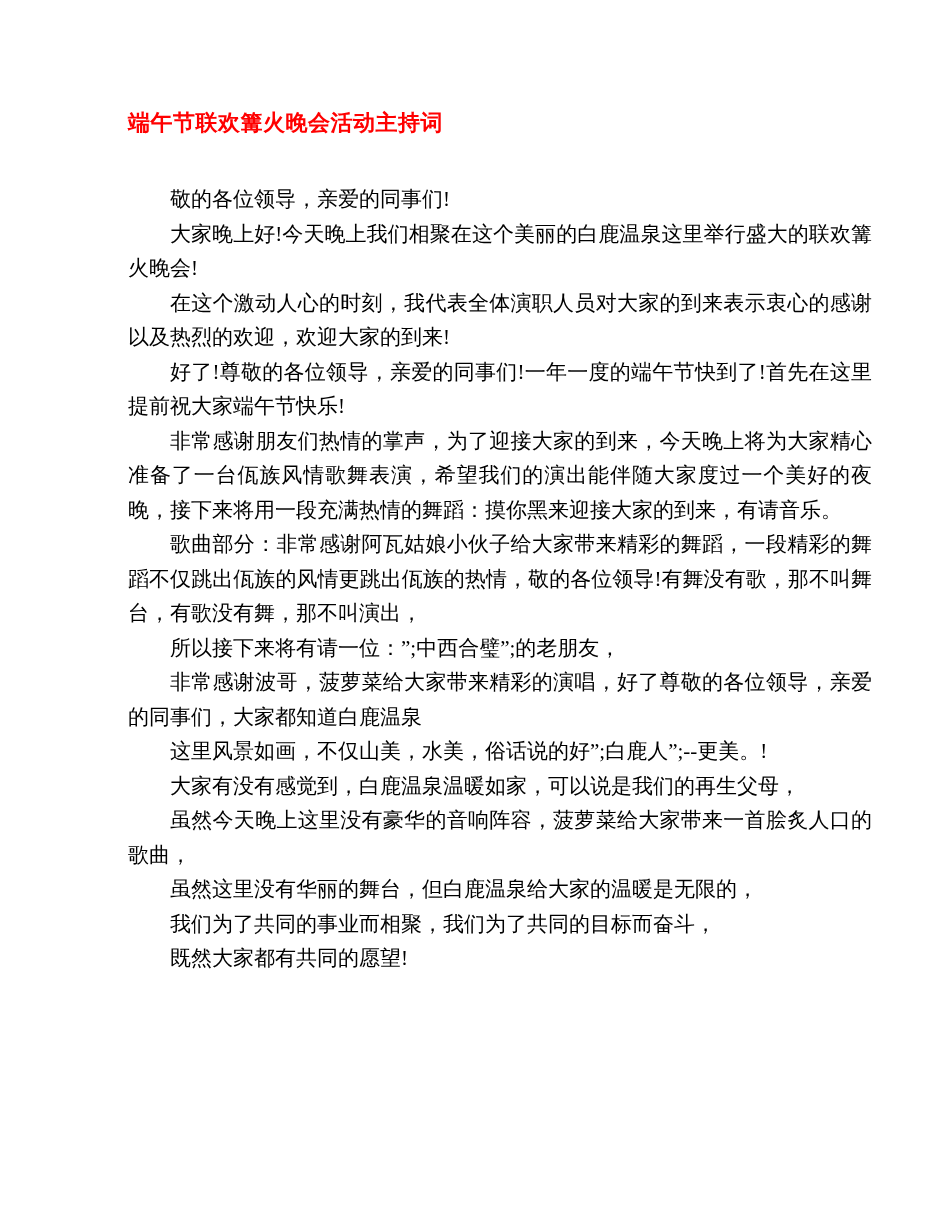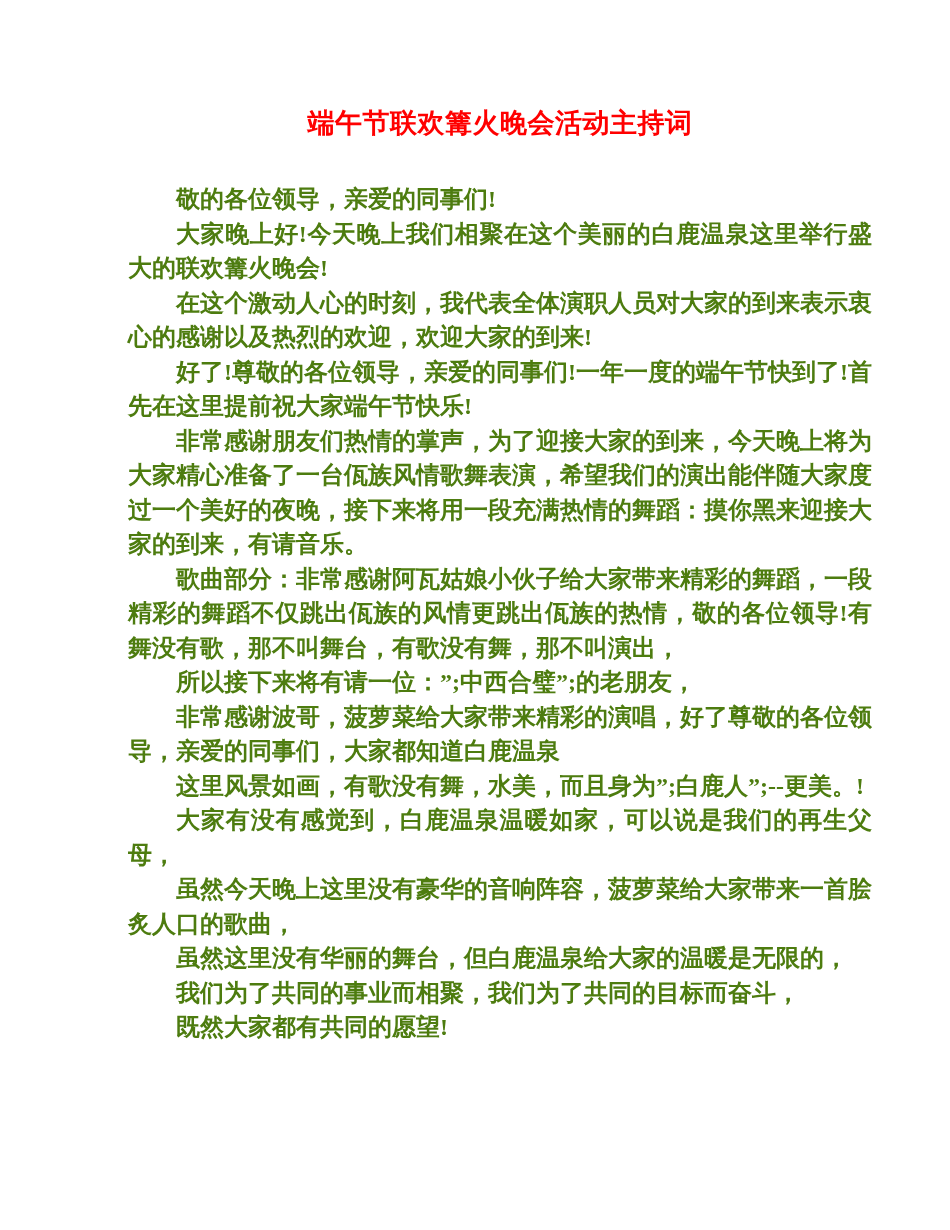--- a/index.html
+++ b/index.html
@@ -15,58 +15,57 @@
   }
   .page {
     box-sizing: border-box;
     width: 950px;
     height: 1230px;
     padding: 108px 78px 40px 128px;
     background: #ffffff;
   }
   .doc-title {
     margin: 0 0 44px 0;
-    font-size: 27px;
+    font-size: 22px;
     font-weight: bold;
     line-height: 30px;
-    text-align: center;
+    text-align: left;
     color: #ff0000;
     letter-spacing: 0.5px;
   }
   .doc-body {
     margin: 0;
     padding: 0;
   }
   .para {
     margin: 0;
     padding: 0;
-    font-size: 24px;
+    font-size: 21px;
     line-height: 34.5px;
-    color: #4d7c0f;
+    color: #000000;
     text-align: justify;
     text-justify: inter-ideograph;
     text-indent: 2em;
     word-break: break-all;
-    font-weight: bold;
   }
 </style>
 </head>
 <body>
 
 <div class="page">
   <h1 class="doc-title">端午节联欢篝火晚会活动主持词</h1>
   <div class="doc-body">
       <p class="para">敬的各位领导，亲爱的同事们!</p>
       <p class="para">大家晚上好!今天晚上我们相聚在这个美丽的白鹿温泉这里举行盛大的联欢篝火晚会!</p>
       <p class="para">在这个激动人心的时刻，我代表全体演职人员对大家的到来表示衷心的感谢以及热烈的欢迎，欢迎大家的到来!</p>
       <p class="para">好了!尊敬的各位领导，亲爱的同事们!一年一度的端午节快到了!首先在这里提前祝大家端午节快乐!</p>
       <p class="para">非常感谢朋友们热情的掌声，为了迎接大家的到来，今天晚上将为大家精心准备了一台佤族风情歌舞表演，希望我们的演出能伴随大家度过一个美好的夜晚，接下来将用一段充满热情的舞蹈：摸你黑来迎接大家的到来，有请音乐。</p>
       <p class="para">歌曲部分：非常感谢阿瓦姑娘小伙子给大家带来精彩的舞蹈，一段精彩的舞蹈不仅跳出佤族的风情更跳出佤族的热情，敬的各位领导!有舞没有歌，那不叫舞台，有歌没有舞，那不叫演出，</p>
       <p class="para">所以接下来将有请一位：”;中西合璧”;的老朋友，</p>
       <p class="para">非常感谢波哥，菠萝菜给大家带来精彩的演唱，好了尊敬的各位领导，亲爱的同事们，大家都知道白鹿温泉</p>
-      <p class="para">这里风景如画，有歌没有舞，水美，而且身为”;白鹿人”;--更美。!</p>
+      <p class="para">这里风景如画，不仅山美，水美，俗话说的好”;白鹿人”;--更美。!</p>
       <p class="para">大家有没有感觉到，白鹿温泉温暖如家，可以说是我们的再生父母，</p>
       <p class="para">虽然今天晚上这里没有豪华的音响阵容，菠萝菜给大家带来一首脍炙人口的歌曲，</p>
       <p class="para">虽然这里没有华丽的舞台，但白鹿温泉给大家的温暖是无限的，</p>
       <p class="para">我们为了共同的事业而相聚，我们为了共同的目标而奋斗，</p>
       <p class="para">既然大家都有共同的愿望!</p>
     </div>
 </div>
 
 </body></html>

